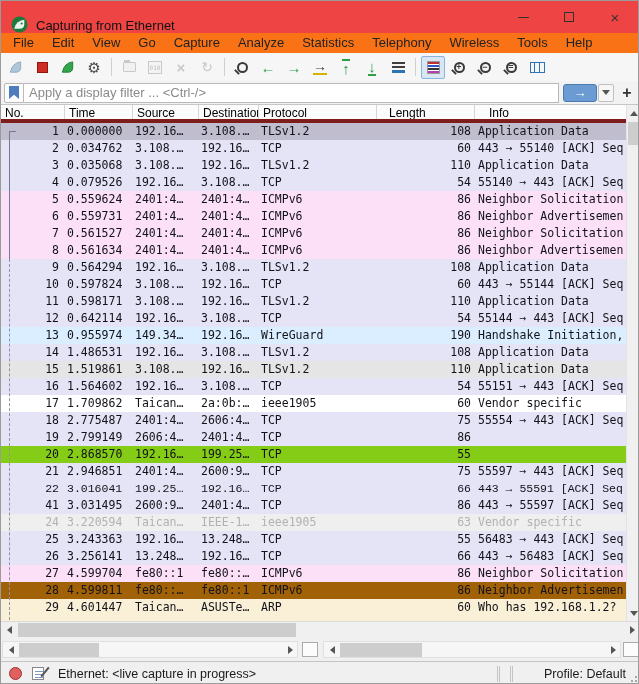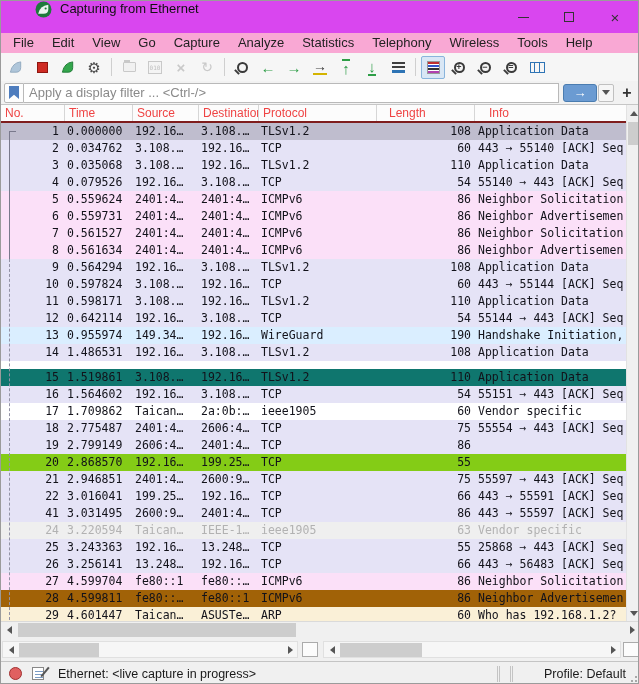--- a/index.html
+++ b/index.html
@@ -3,30 +3,30 @@
 <meta charset="utf-8">
 <style>
   * { box-sizing: border-box; margin: 0; padding: 0; }
   html,body { background:#888; }
   .win {
     position: relative; width: 639px; height: 684px;
     background:#F2F2F2; border:1px solid #9B9B9B; overflow:hidden;
     font-family:"Liberation Sans", sans-serif; color:#1A1A1A;
   }
   
-  .titlebar { position:absolute; top:0; left:0; right:0; height:32px; background:#d946ef; display:flex; align-items:flex-start;padding-left:24px; }
+  .titlebar { position:absolute; top:0; left:0; right:0; height:32px; background:#ef4444; display:flex; align-items:flex-end; }
   .app-icon { width:17px; height:17px; margin-left:10px; }
   .title-text { margin-left:8px; font-size:13px; color:#111; }
   .win-btns { position:absolute; right:0; top:0; height:32px; display:flex; }
   .wbtn { width:46px; height:32px; display:flex; align-items:center; justify-content:center; }
   .glyph-min { width:11px; height:1px; background:#333; }
   .glyph-max { width:10px; height:10px; border:1px solid #333; }
   .glyph-close { font-size:15px; color:#333; line-height:1; }
   
-  .menubar { position:absolute; top:32px; left:0; right:0; height:20px; background:#f9a8d4; display:flex; align-items:center; padding-left:3px; }
+  .menubar { position:absolute; top:32px; left:0; right:0; height:20px; background:#f97316; display:flex; align-items:center; padding-left:3px; }
   .mitem { font-size:13px; color:#222; padding:0 9px; height:20px; line-height:20px; }
   
   .toolbar { position:absolute; top:52px; left:0; right:0; height:28px; background:#F6F6F6; display:flex; align-items:center; padding-left:2px; }
   .tbtn { width:24px; height:23px; display:flex; align-items:center; justify-content:center; border-radius:2px; margin:0 1px; }
   .tbtn.active { background:#D9E7F5; border:1px solid #89B4DC; }
   .tsep { width:1px; height:18px; background:#CFCFCF; margin:0 4px; }
   .i-stop { width:11px; height:11px; background:#CE2B23; border:1px solid #8F150F; }
   .i-gear { font-size:15px; color:#4A4A4A; line-height:1; }
   .i-folder { width:13px; height:10px; background:#F1F1F1; border:1px solid #C9C9C9; border-radius:1px; position:relative; }
   .i-folder::before { content:""; position:absolute; top:-3px; left:0; width:6px; height:2px; background:#C9C9C9; }
@@ -47,21 +47,21 @@
   .filterbar { position:absolute; top:80px; left:0; right:0; height:24px; background:#F2F2F2; display:flex; align-items:center; border-bottom:1px solid #C6C6C6; }
   .bm-btn { width:20px; height:20px; margin-left:3px; border:1px solid #B9B9B9; background:#FDFDFD; display:flex; align-items:center; justify-content:center; border-radius:2px 0 0 2px; }
   .bm { width:10px; height:13px; background:#4E7DBE; clip-path:polygon(0 0,100% 0,100% 100%,50% 68%,0 100%); }
   .filter-input { flex:1; height:20px; border:1px solid #B9B9B9; border-left:none; background:#FFF; font-size:13px; color:#8A8A8A; padding-left:5px; line-height:18px; overflow:hidden; white-space:nowrap; }
   .apply-btn { width:34px; height:18px; background:#6B9BD2; border:1px solid #4A7CB0; border-radius:3px; margin-left:4px; display:flex; align-items:center; justify-content:center; color:#FFF; font-weight:bold; font-size:13px; line-height:1; }
   .caret-btn { width:16px; height:18px; margin-left:1px; display:flex; align-items:center; justify-content:center; border:1px solid #C0C0C0; background:#F6F6F6; border-radius:2px; }
   .caret { width:0; height:0; border-left:4px solid transparent; border-right:4px solid transparent; border-top:5px solid #555; }
   .plus-btn { width:18px; height:20px; margin:0 2px 0 4px; font-size:16px; font-weight:bold; color:#333; display:flex; align-items:center; justify-content:center; }
   
   .list { position:absolute; top:104px; left:0; width:639px; height:516px; background:#FFF; }
-  .hdr { position:absolute; top:0; left:0; width:625px; height:18px; background:#FCFCFC; border-bottom:2px solid #7f1d1d; display:grid; grid-template-columns:64px 68px 66px 60px 118px 98px 1fr; font-size:12px; color:#ef4444; }
+  .hdr { position:absolute; top:0; left:0; width:625px; height:18px; background:#FCFCFC; border-bottom:4px solid #7f1d1d; display:grid; grid-template-columns:64px 68px 66px 60px 118px 98px 1fr; font-size:12px; color:#000000; }
   .hcell { border-right:1px solid #D6D6D6; line-height:17px; padding-left:4px; overflow:hidden; white-space:nowrap; }
   .hcell.hLength { padding-left:12px; }
   .hcell.hInfo { padding-left:14px; border-right:none; }
   .rows { position:absolute; top:18px; left:0; width:625px; height:498px; overflow:hidden; background:#FFF; }
   .prow { display:grid; grid-template-columns:64px 68px 66px 60px 118px 98px 1fr; height:17px; font-family:"DejaVu Sans Mono",monospace; font-size:11.5px; line-height:17px; white-space:nowrap; }
   .pc { overflow:hidden; padding-left:2px; }
   .pc.no { text-align:right; padding-right:6px; padding-left:0; }
   .pc.len { text-align:right; padding-right:4px; padding-left:0; }
   .pc.info { padding-left:3px; }
   .row-sliver { height:5px; overflow:hidden; }
@@ -355,21 +355,21 @@
         </div>
         <div class="prow" style="background: rgb(229, 227, 246); color: rgb(18, 18, 26);">
           <span class="pc no">14</span>
           <span class="pc time">1.486531</span>
           <span class="pc src">192.16…</span>
           <span class="pc dst">3.108.…</span>
           <span class="pc proto">TLSv1.2</span>
           <span class="pc len">108</span>
           <span class="pc info">Application Data</span>
         </div>
-        <div class="prow" style="background: #0f766e; color: rgb(18, 18, 26); margin-top: 8px;">
+        <div class="prow" style="background: #e5e5e5; color: rgb(18, 18, 26);">
           <span class="pc no">15</span>
           <span class="pc time">1.519861</span>
           <span class="pc src">3.108.…</span>
           <span class="pc dst">192.16…</span>
           <span class="pc proto">TLSv1.2</span>
           <span class="pc len">110</span>
           <span class="pc info">Application Data</span>
         </div>
         <div class="prow" style="background: rgb(229, 227, 246); color: rgb(18, 18, 26);">
           <span class="pc no">16</span>
@@ -416,21 +416,21 @@
         </div>
         <div class="prow" style="background: rgb(229, 227, 246); color: rgb(18, 18, 26);">
           <span class="pc no">21</span>
           <span class="pc time">2.946851</span>
           <span class="pc src">2401:4…</span>
           <span class="pc dst">2600:9…</span>
           <span class="pc proto">TCP</span>
           <span class="pc len">75</span>
           <span class="pc info">55597 → 443 [ACK] Seq</span>
         </div>
-        <div class="prow" style="background: rgb(229, 227, 246); color: rgb(18, 18, 26);">
+        <div class="prow" style="background: rgb(229, 227, 246); color: rgb(18, 18, 26); font-family: Liberation Mono, monospace;">
           <span class="pc no">22</span>
           <span class="pc time">3.016041</span>
           <span class="pc src">199.25…</span>
           <span class="pc dst">192.16…</span>
           <span class="pc proto">TCP</span>
           <span class="pc len">66</span>
           <span class="pc info">443 → 55591 [ACK] Seq</span>
         </div>
         <div class="prow" style="background: rgb(229, 227, 246); color: rgb(18, 18, 26);">
           <span class="pc no">41</span>
@@ -450,21 +450,21 @@
           <span class="pc len">63</span>
           <span class="pc info">Vendor specific</span>
         </div>
         <div class="prow" style="background: rgb(229, 227, 246); color: rgb(18, 18, 26);">
           <span class="pc no">25</span>
           <span class="pc time">3.243363</span>
           <span class="pc src">192.16…</span>
           <span class="pc dst">13.248…</span>
           <span class="pc proto">TCP</span>
           <span class="pc len">55</span>
-          <span class="pc info">25868 → 443 [ACK] Seq</span>
+          <span class="pc info">56483 → 443 [ACK] Seq</span>
         </div>
         <div class="prow" style="background: rgb(229, 227, 246); color: rgb(18, 18, 26);">
           <span class="pc no">26</span>
           <span class="pc time">3.256141</span>
           <span class="pc src">13.248…</span>
           <span class="pc dst">192.16…</span>
           <span class="pc proto">TCP</span>
           <span class="pc len">66</span>
           <span class="pc info">443 → 56483 [ACK] Seq</span>
         </div>

